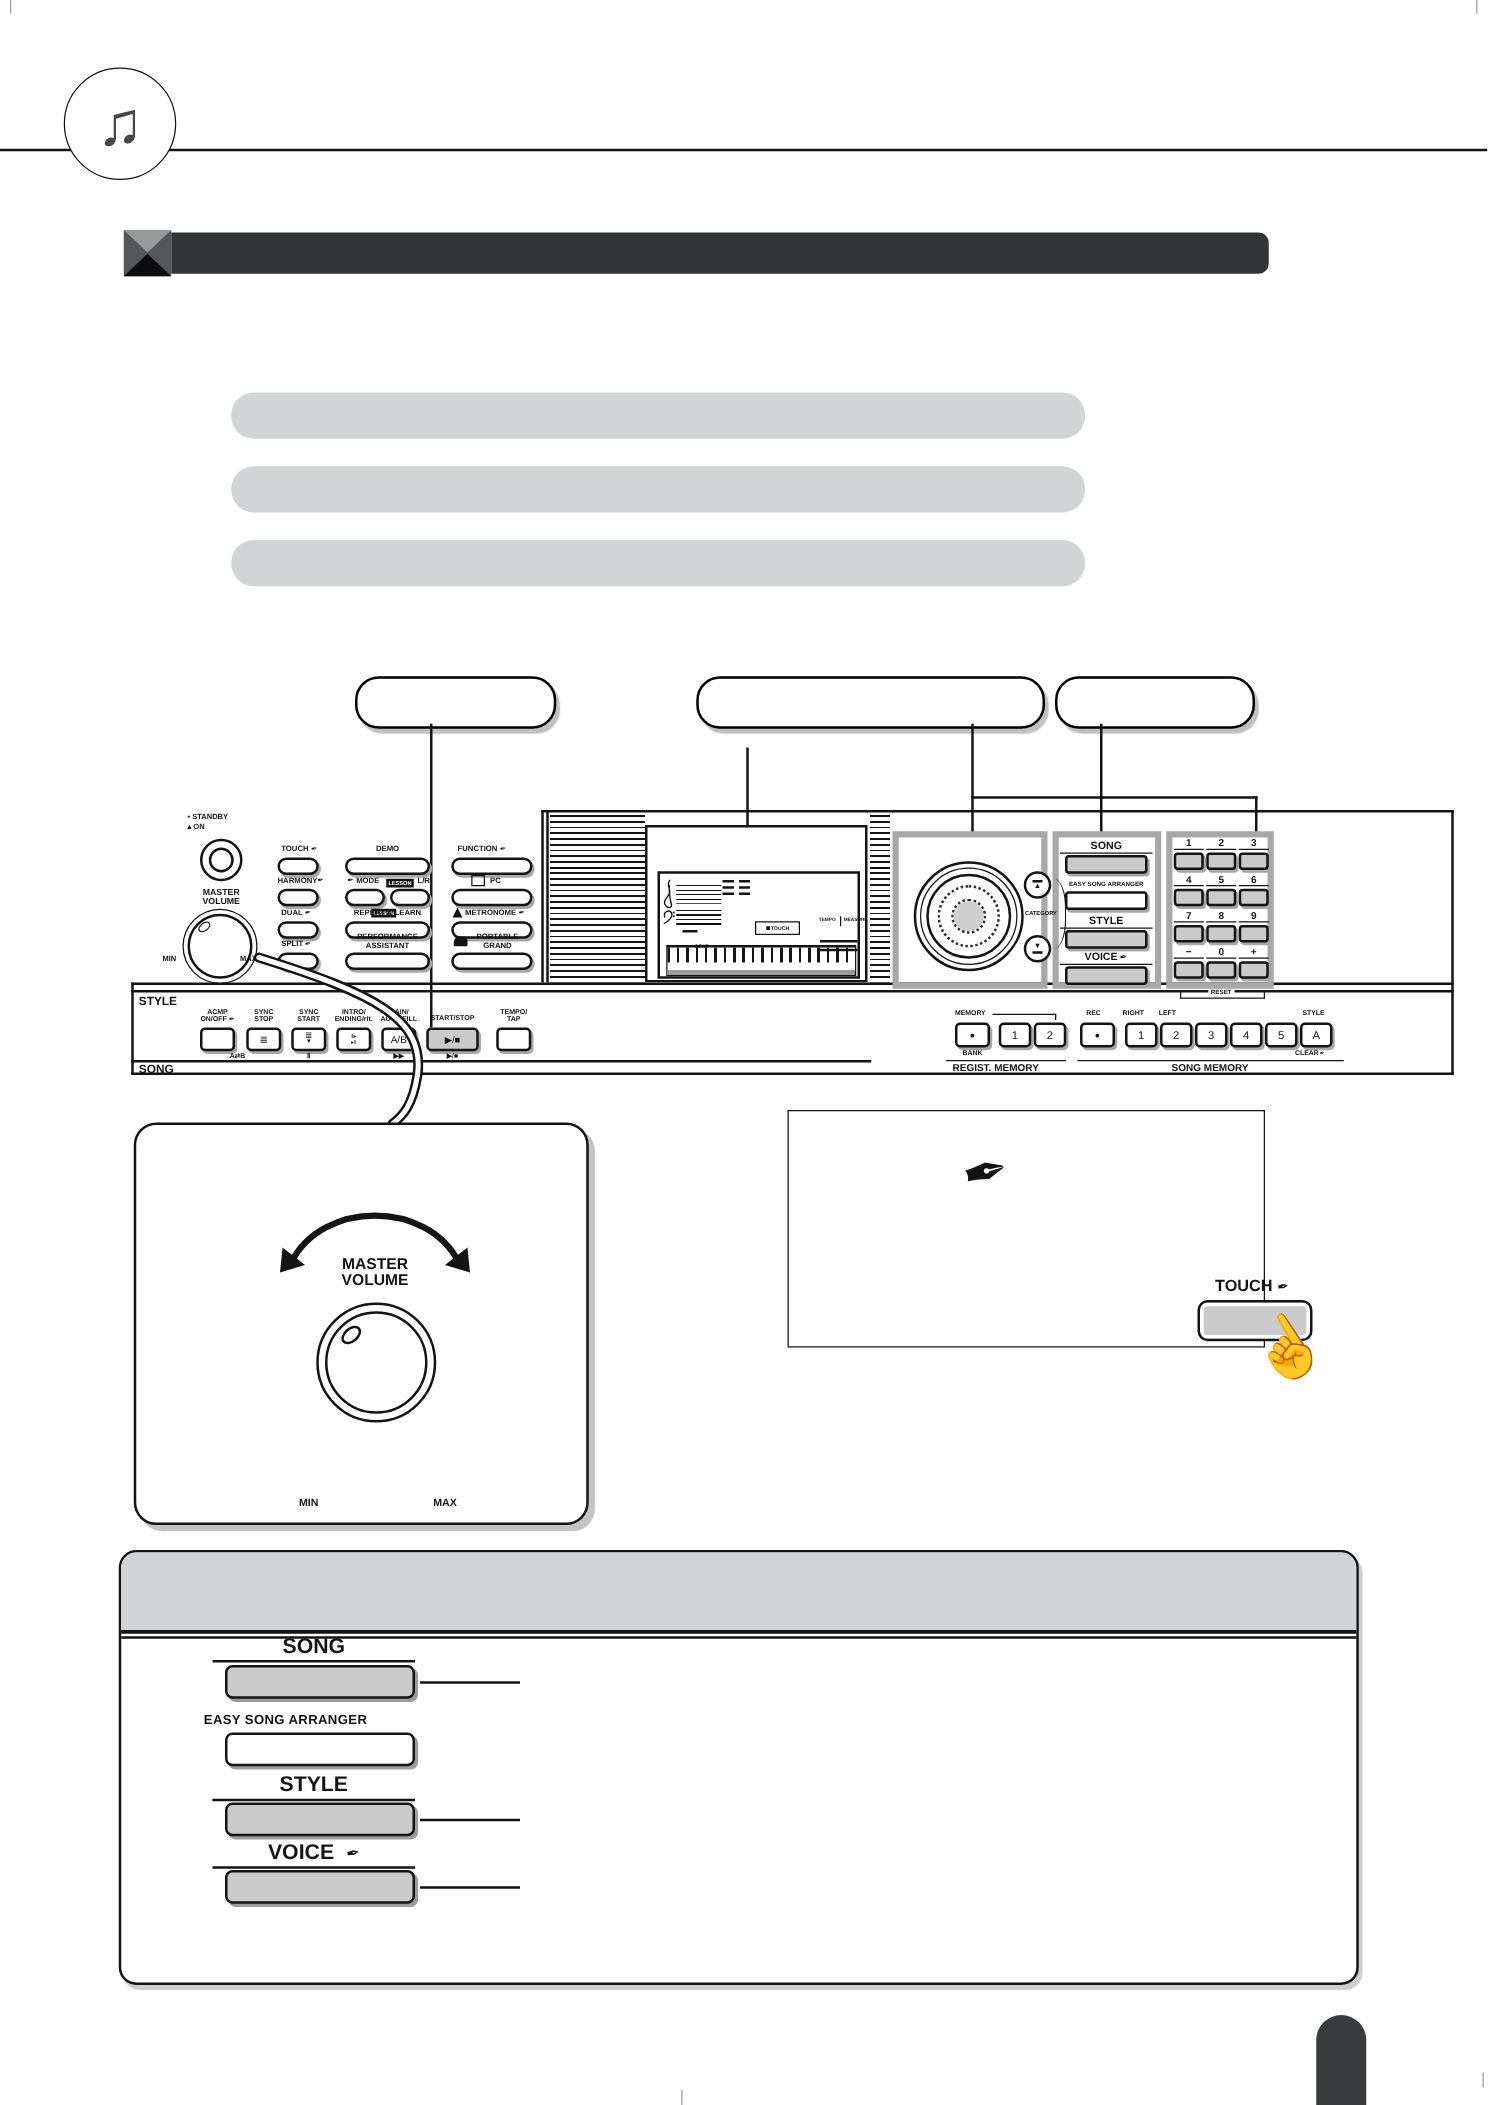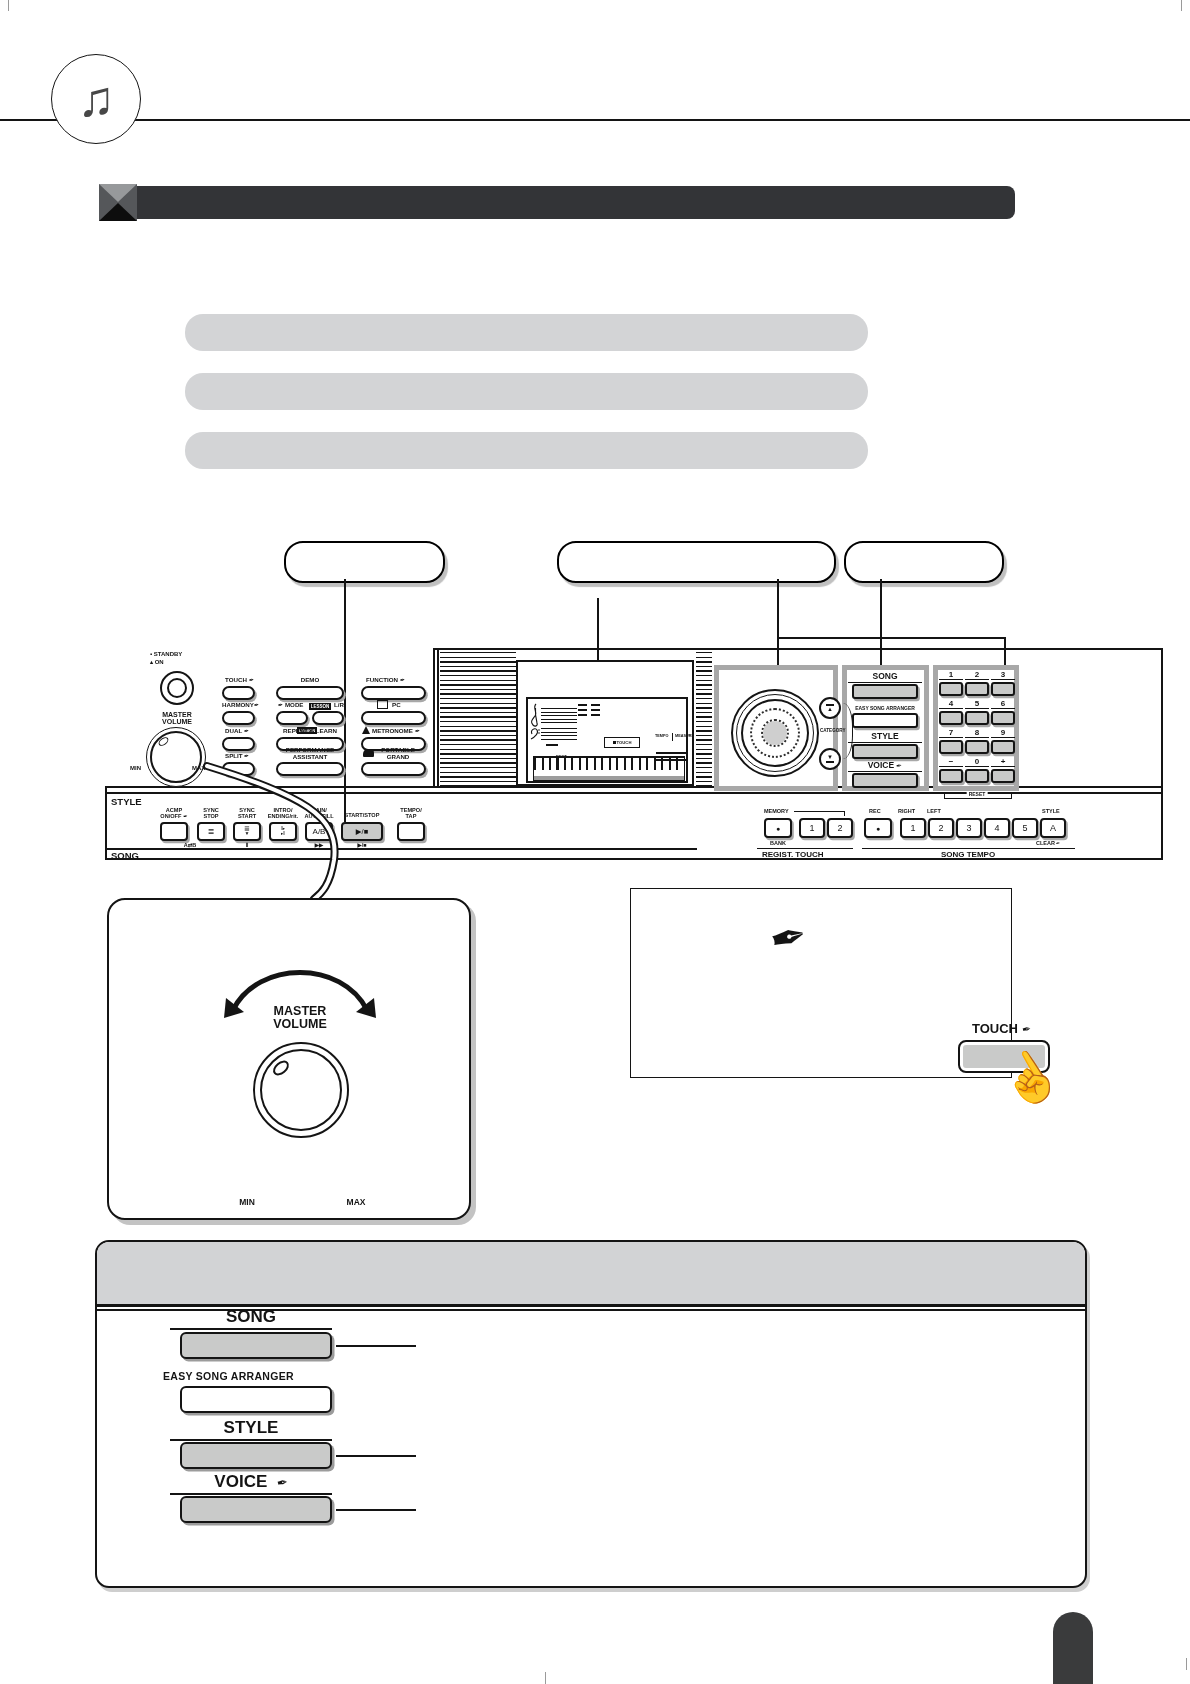--- a/index.html
+++ b/index.html
@@ -297,24 +297,24 @@
   </div>
 <div class="btn" style="left:1012px;top:818px;width:26px;height:20px;border-radius:4px;border-width:2.5px;font-size:9px">
     <span>5</span>
   </div>
 <div class="t" style="left:1042px;top:809px;font-size:5.5px">STYLE</div>
 <div class="btn" style="left:1040px;top:818px;width:26px;height:20px;border-radius:4px;border-width:2.5px;font-size:9px">
     <span>A</span>
   </div>
 <div class="t" style="left:770px;top:841px;font-size:5.5px">BANK</div>
 <div class="ln" style="left:757px;top:848px;width:96px;height:1.2px"></div>
-<div class="t" style="left:762px;top:851px;font-size:8px">REGIST. TOUCH</div>
+<div class="t" style="left:762px;top:851px;font-size:8px">REGIST. MEMORY</div>
 <div class="t" style="left:1036px;top:841px;font-size:5.5px"><span>CLEAR</span> <span class="q" style="font-size:5px">✒</span></div>
 <div class="ln" style="left:862px;top:848px;width:213px;height:1.2px"></div>
-<div class="t tc" style="left:968px;top:851px;font-size:8px">SONG TEMPO</div>
+<div class="t tc" style="left:968px;top:851px;font-size:8px">SONG MEMORY</div>
 
 <svg style="left:0;top:0" width="1190" height="1684">
   <path d="M 207 766 C 300 795 340 815 334 860 C 330 885 322 893 314 899" fill="none" stroke="#141414" stroke-width="8" stroke-linecap="round"></path>
   <path d="M 207 766 C 300 795 340 815 334 860 C 330 885 322 893 314 899" fill="none" stroke="#ffffff" stroke-width="4" stroke-linecap="round"></path>
 </svg>
 
 <div class="abs" style="left:107px;top:898px;width:360px;height:318px;background:#fff;border:2.5px solid #141414;border-radius:18px;box-shadow:5px 5px 0 #c3c3c3"></div>
 <svg style="left:0;top:0" width="1190" height="1684">
   <path d="M 233 1010 C 258 960 342 960 367 1010" fill="none" stroke="#141414" stroke-width="5" stroke-linecap="round"></path>
   <polygon points="226,998 224,1018 244,1012" fill="#141414"></polygon>

